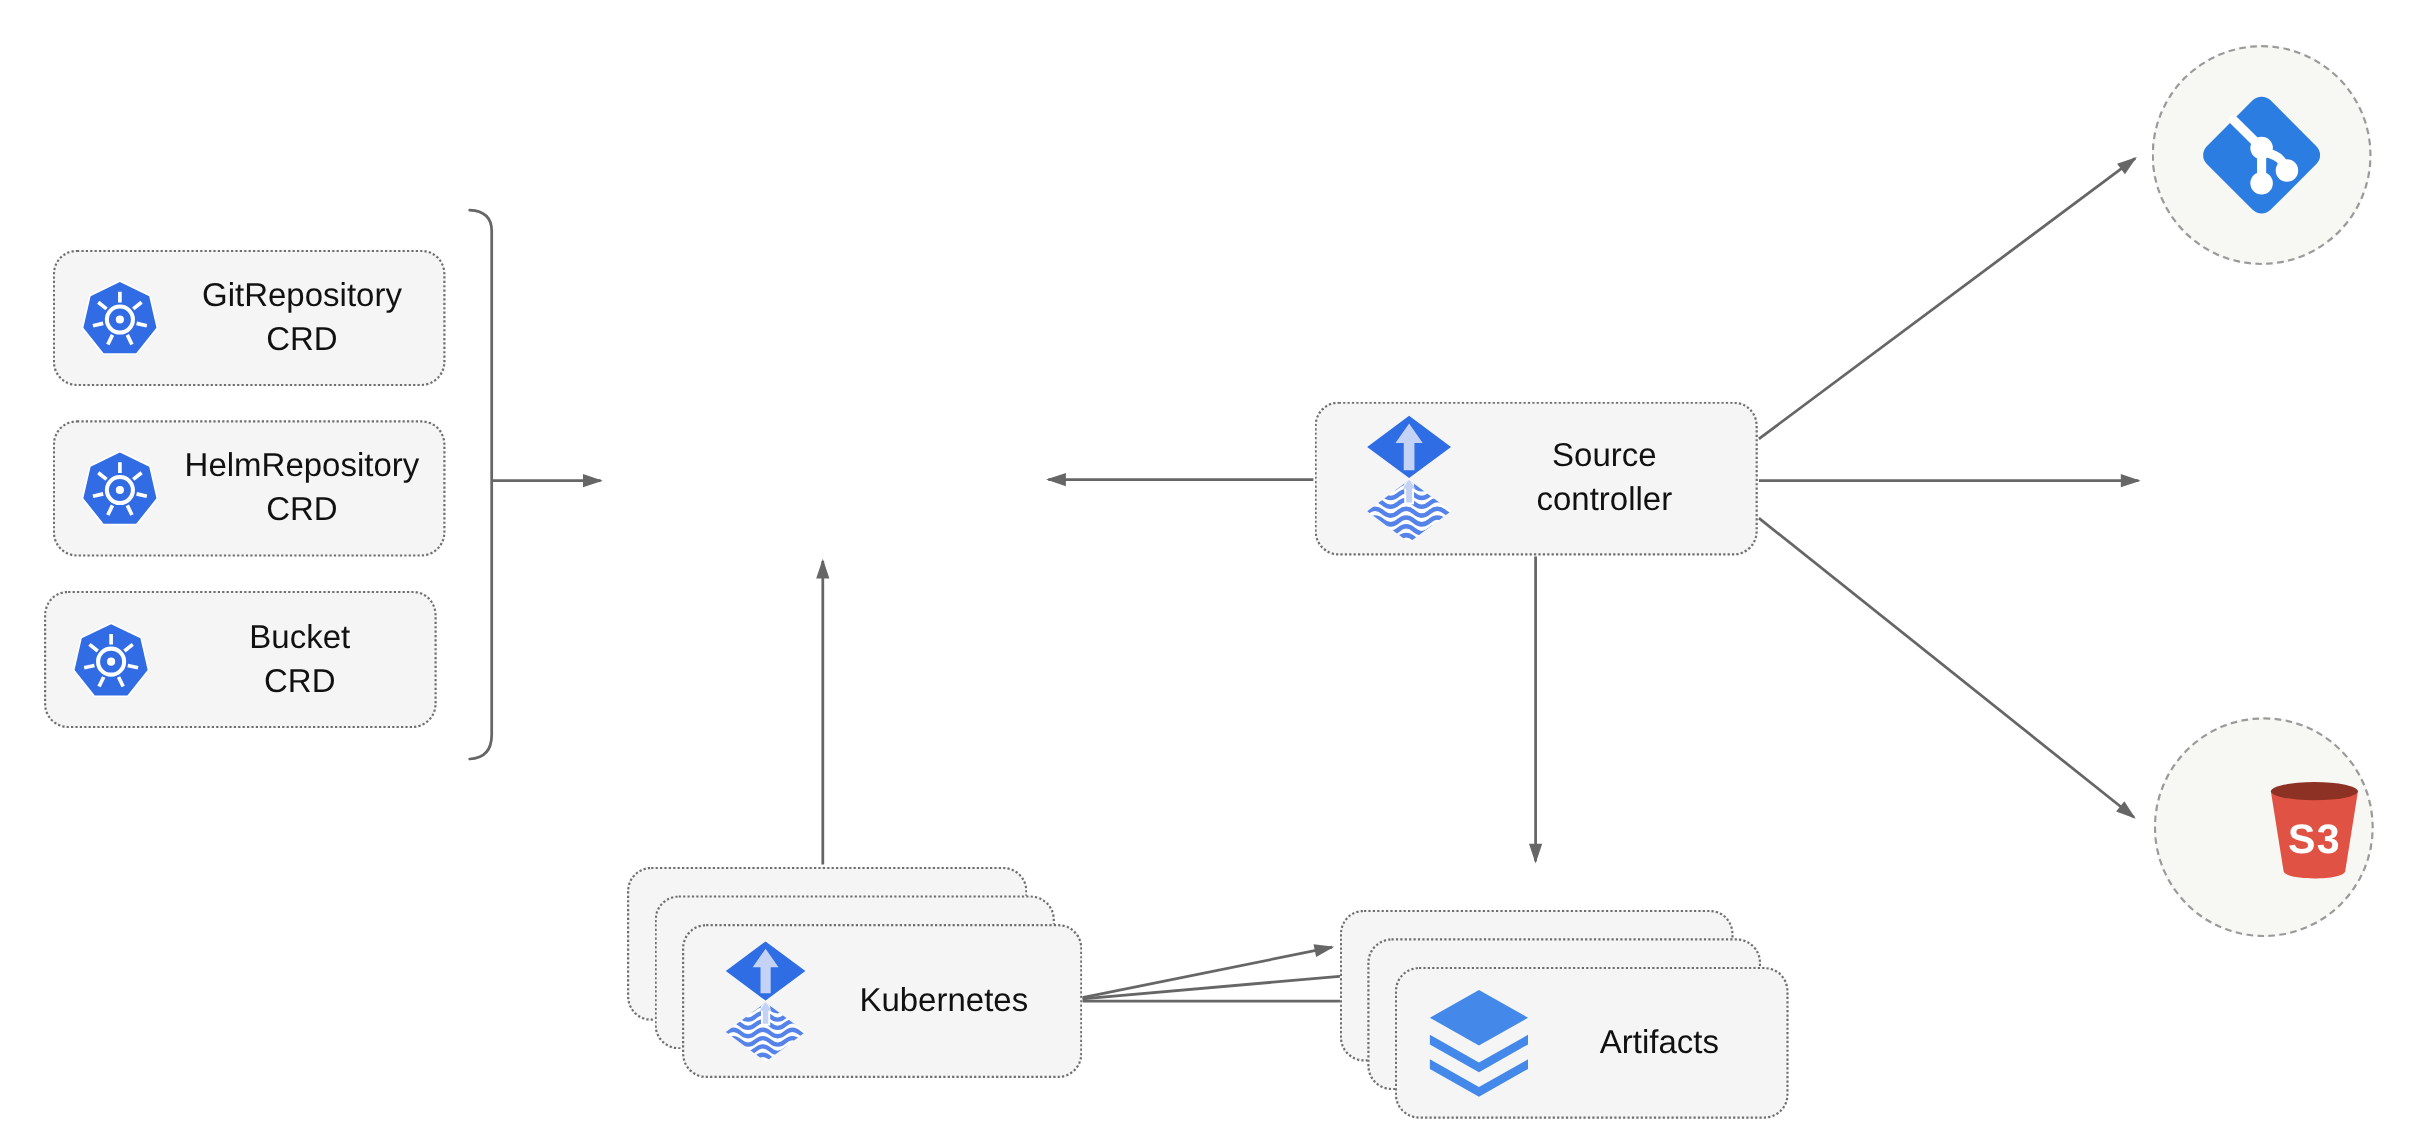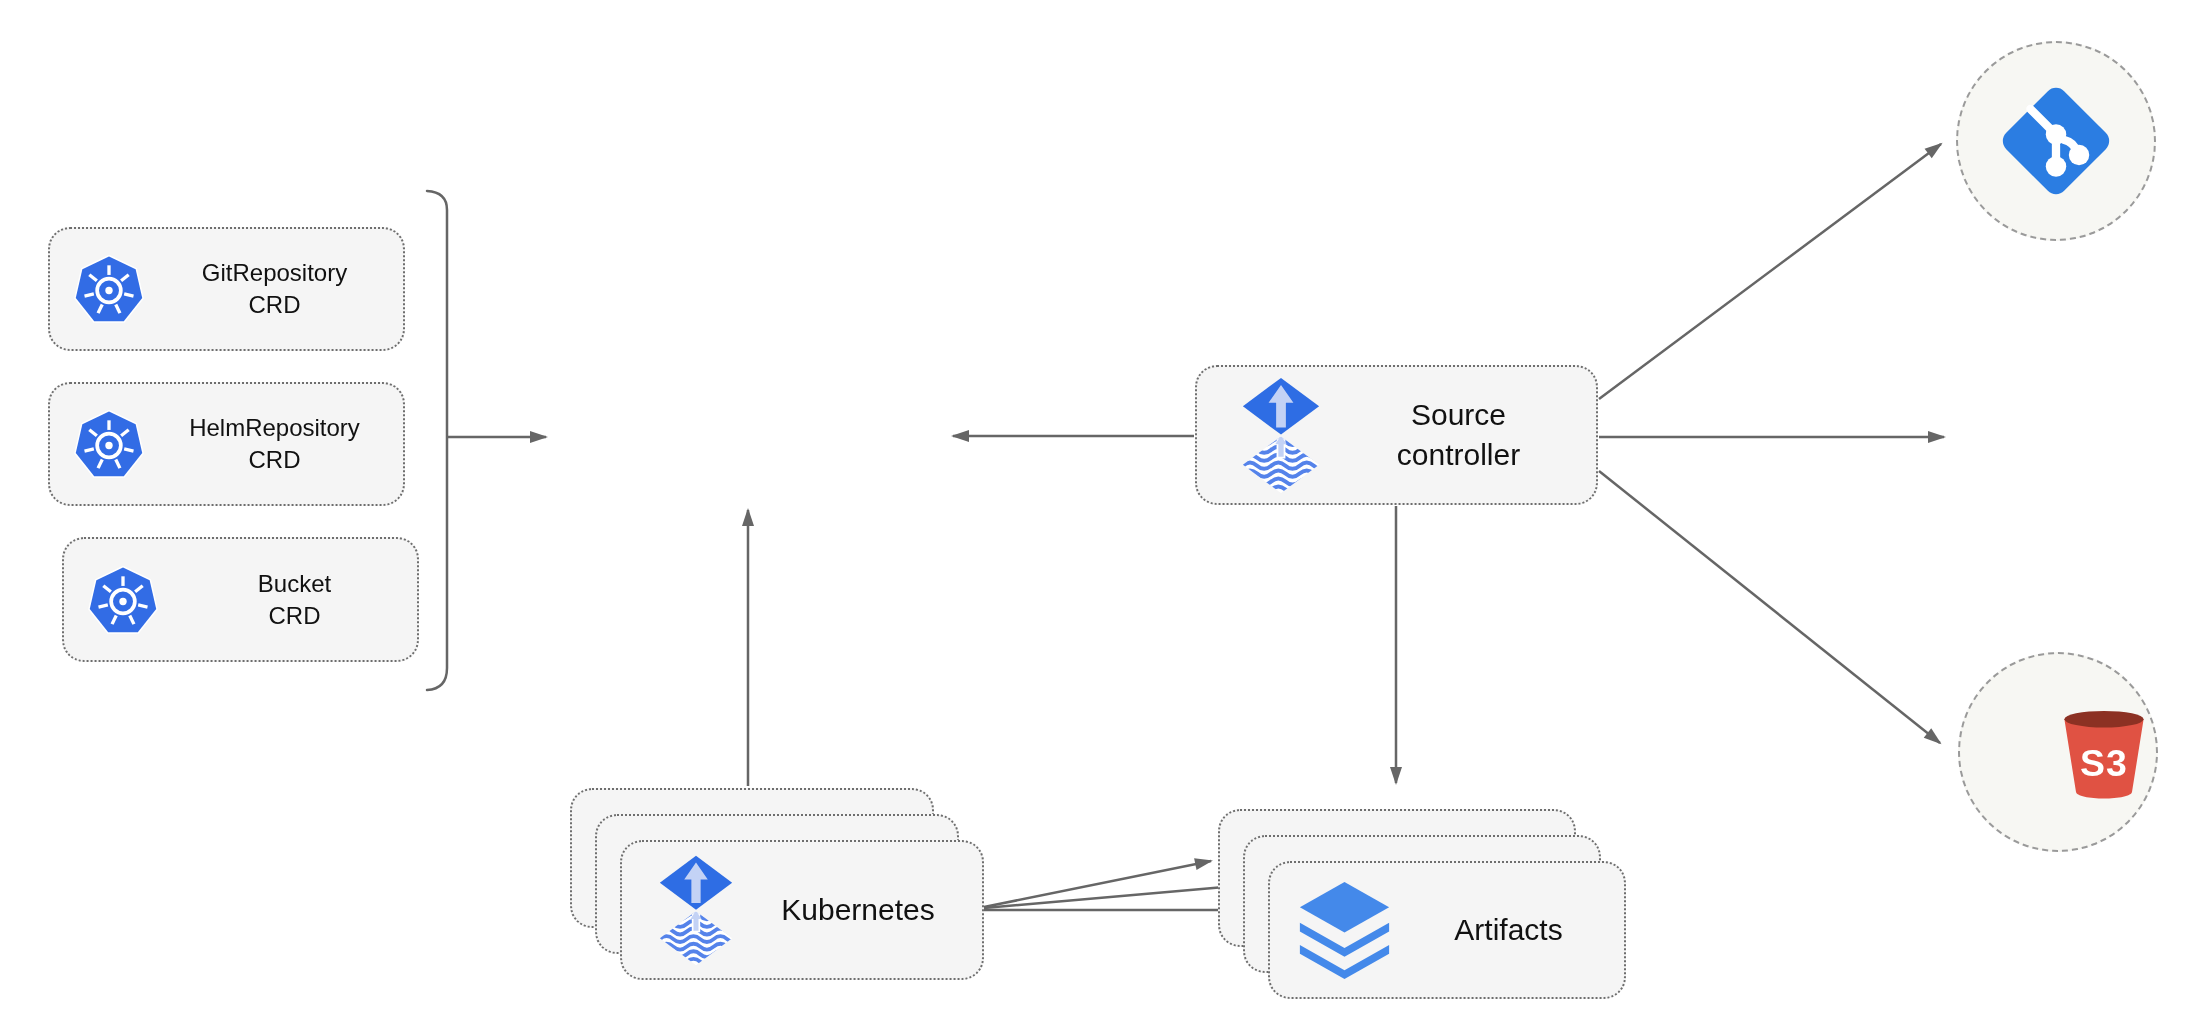--- a/index.html
+++ b/index.html
@@ -15,21 +15,21 @@
     position:relative;width:2196px;height:1030px;background:var(--background);
     font-family:"Liberation Sans", sans-serif;color:var(--text-color);overflow:hidden;
   }
   svg.edges{position:absolute;left:0;top:0;z-index:1;}
   svg.edges path{stroke:var(--edge-gray);stroke-width:2.5;fill:none;}
   .node{position:absolute;z-index:2;box-sizing:border-box;}
   .box{
     background:var(--node-fill);border:2.5px dotted var(--node-border);
     border-radius:22px;display:flex;align-items:center;
   }
-  .label{font-size:24px;line-height:1.33;text-align:center;color:var(--text-color);}
+  .label{font-size:30px;line-height:1.33;text-align:center;color:var(--text-color);}
   .label.big{font-size:30px;}
   .flexfill{flex:1;display:flex;justify-content:center;align-items:center;}
   .narrow{max-width:205px;}
   .stack{position:absolute;z-index:2;}
   .stack .layer{position:absolute;box-sizing:border-box;}
   .circle{
     background:var(--circle-fill);border:2.5px dashed var(--circle-border);
     border-radius:50%;display:flex;align-items:center;justify-content:center;
   }
   .icon{flex:0 0 auto;display:block;}
@@ -157,21 +157,21 @@
         <use href="#sym-k8s"></use>
       </svg>
     <div class="flexfill">
       <div class="label">
         <div>HelmRepository</div>
         <div>CRD</div>
       </div>
     </div>
   </div>
 
-  <div class="node box" style="left:62px;top:537px;width:357px;height:125px;padding-left:22px;gap:12px;">
+  <div class="node box" style="left:40px;top:537px;width:357px;height:125px;padding-left:22px;gap:12px;">
     <svg class="icon" width="74" height="74">
         <use href="#sym-k8s"></use>
       </svg>
     <div class="flexfill">
       <div class="label">
         <div>Bucket</div>
         <div>CRD</div>
       </div>
     </div>
   </div>
@@ -192,21 +192,21 @@
     <div class="box layer" style="left:50px;top:52px;width:364px;height:140px;padding-left:36px;display:flex;align-items:center;">
       <svg class="icon" width="76" height="111">
           <use href="#sym-flux"></use>
         </svg>
       <div class="flexfill">
         <div class="label big">Kubernetes</div>
       </div>
     </div>
   </div>
 
-  <div class="stack" style="left:1218px;top:809px;width:408px;height:190px;">
+  <div class="stack" style="left:1218px;top:827px;width:408px;height:190px;">
     <div class="box layer" style="left:0;top:0;width:358px;height:138px;"></div>
     <div class="box layer" style="left:25px;top:26px;width:358px;height:138px;"></div>
     <div class="box layer" style="left:50px;top:52px;width:358px;height:138px;padding-left:26px;display:flex;align-items:center;">
       <svg class="icon" width="97" height="101">
           <use href="#sym-layers"></use>
         </svg>
       <div class="flexfill">
         <div class="label big">Artifacts</div>
       </div>
     </div>

